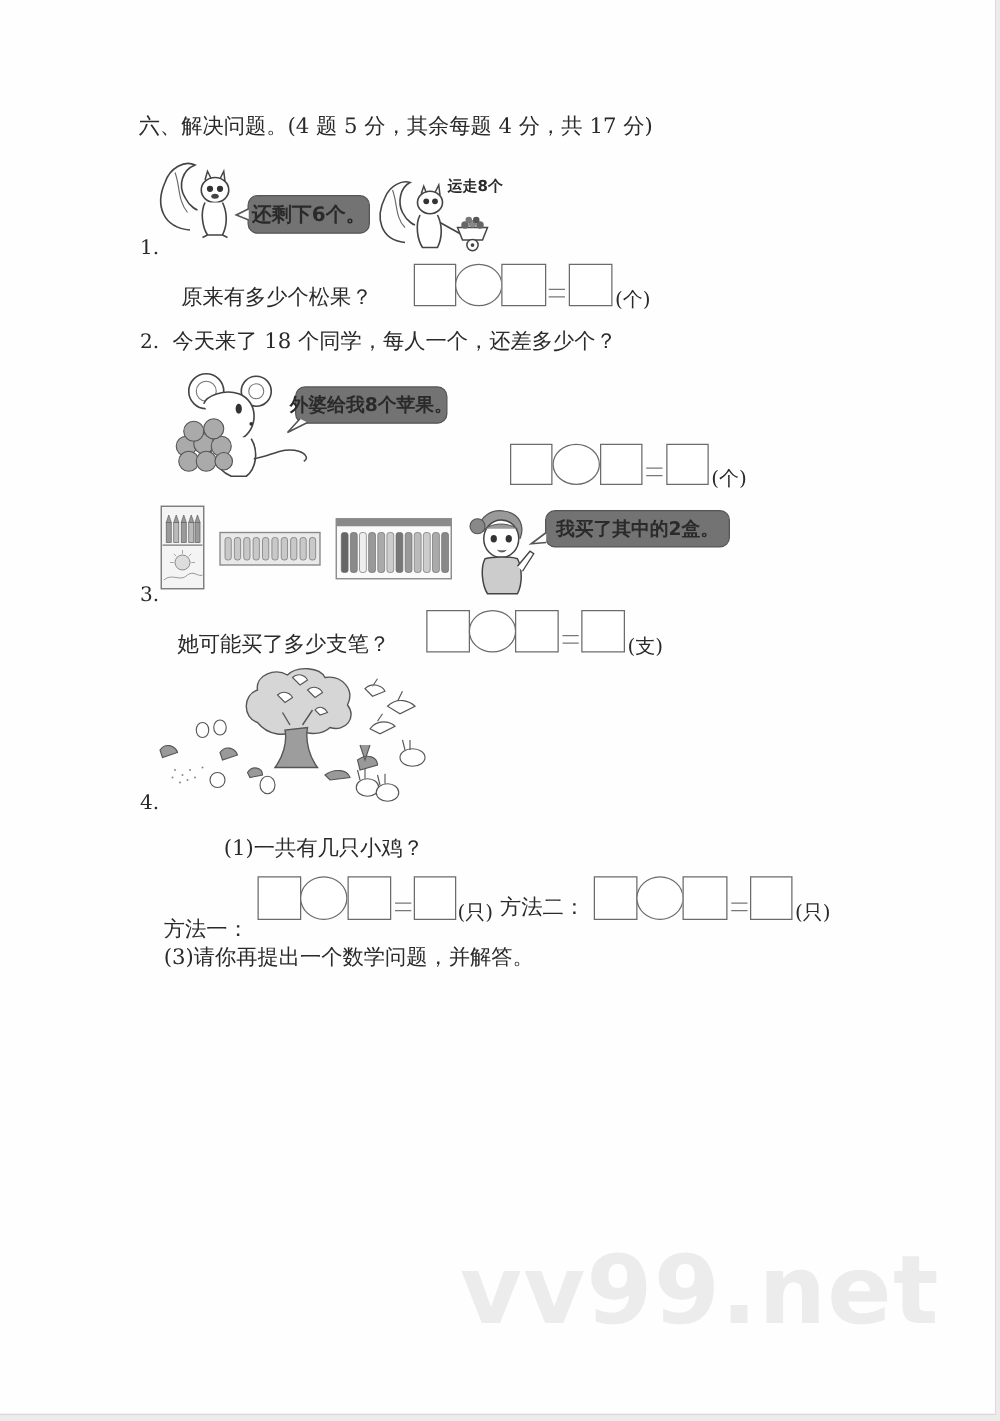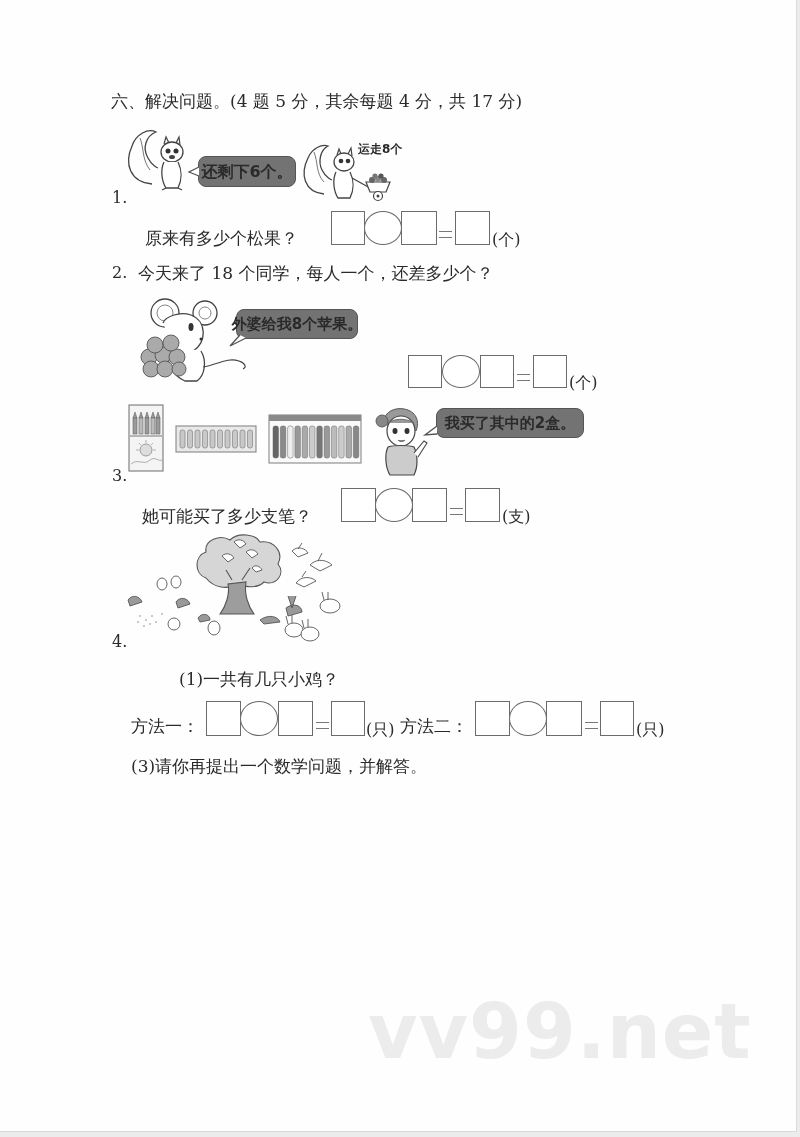--- a/index.html
+++ b/index.html
@@ -288,21 +288,21 @@
           <path d="M30 32 L28 24 M34 31 L34 23"></path>
         <ellipse cx="52" cy="42" rx="9" ry="7"></ellipse>
           <path d="M46 36 L44 28 M50 35 L50 27"></path>
       </g>
     </svg>
 
     <div class="abs txt" style="left:112px; top:634px; font-size:16px;">4.</div>
 
     <div class="abs txt" style="left:131px; top:671px;margin-left:48px;">(1)一共有几只小鸡？</div>
 
-    <div class="abs txt" style="left:131px; top:718px;">方法一：</div>
+    <div class="abs txt" style="left:131px; top:736px;">方法一：</div>
     <div>
       <div class="box" style="left:206px; top:701px; width:35px; height:35px;"></div>
       <div class="circle" style="left:240px; top:701px; width:38px; height:35px;"></div>
       <div class="box" style="left:278px; top:701px; width:35px; height:35px;"></div>
       <div class="eq" style="left:316px; top:722px;"></div>
       <div class="box" style="left:331px; top:701px; width:34px; height:35px;"></div>
       <div class="unit" style="left:366px; top:722px;">(只)</div>
     </div>
 
     <div class="abs txt" style="left:400px; top:718px;">方法二：</div>

